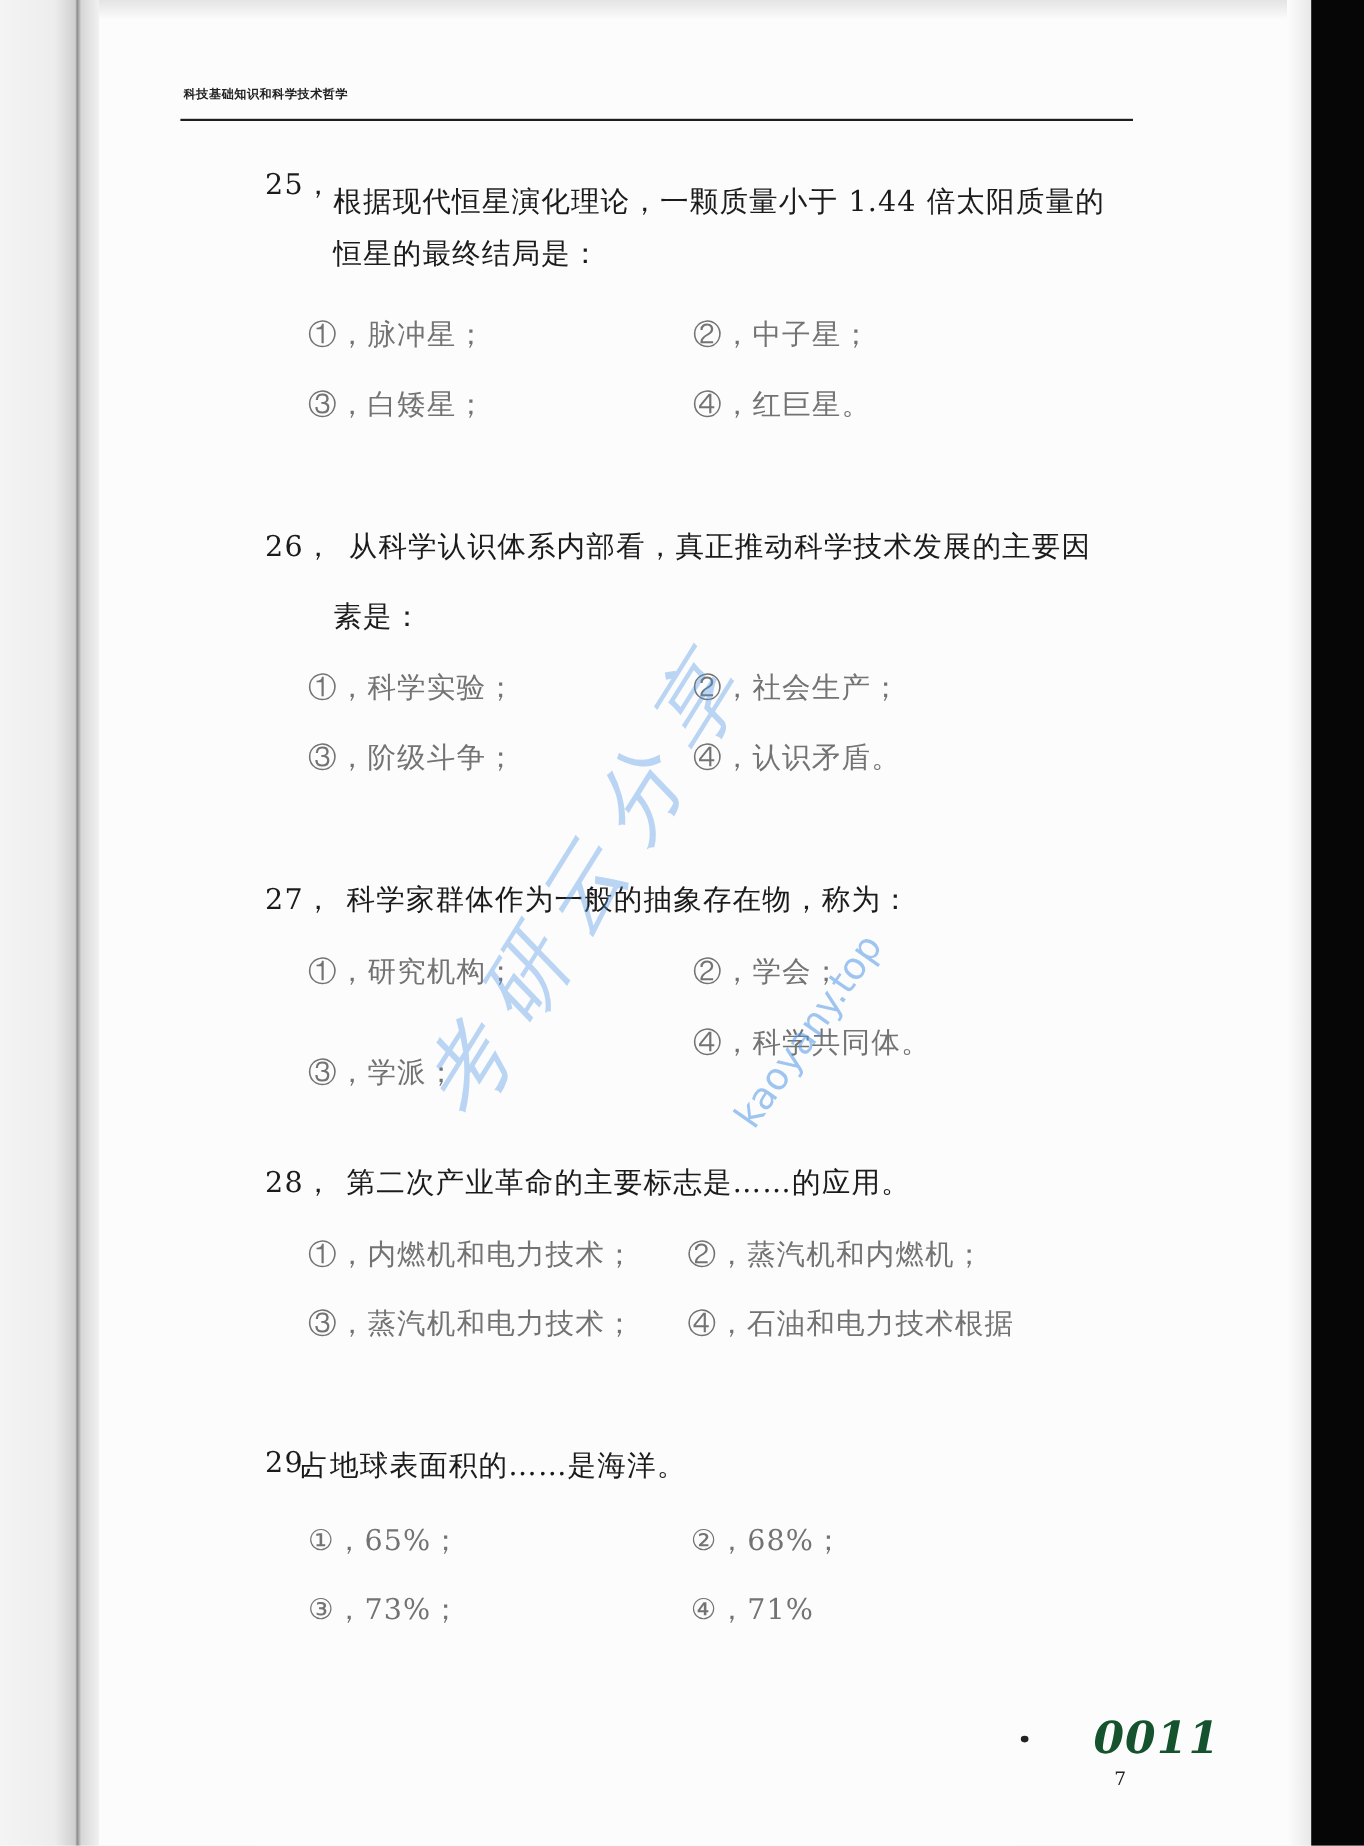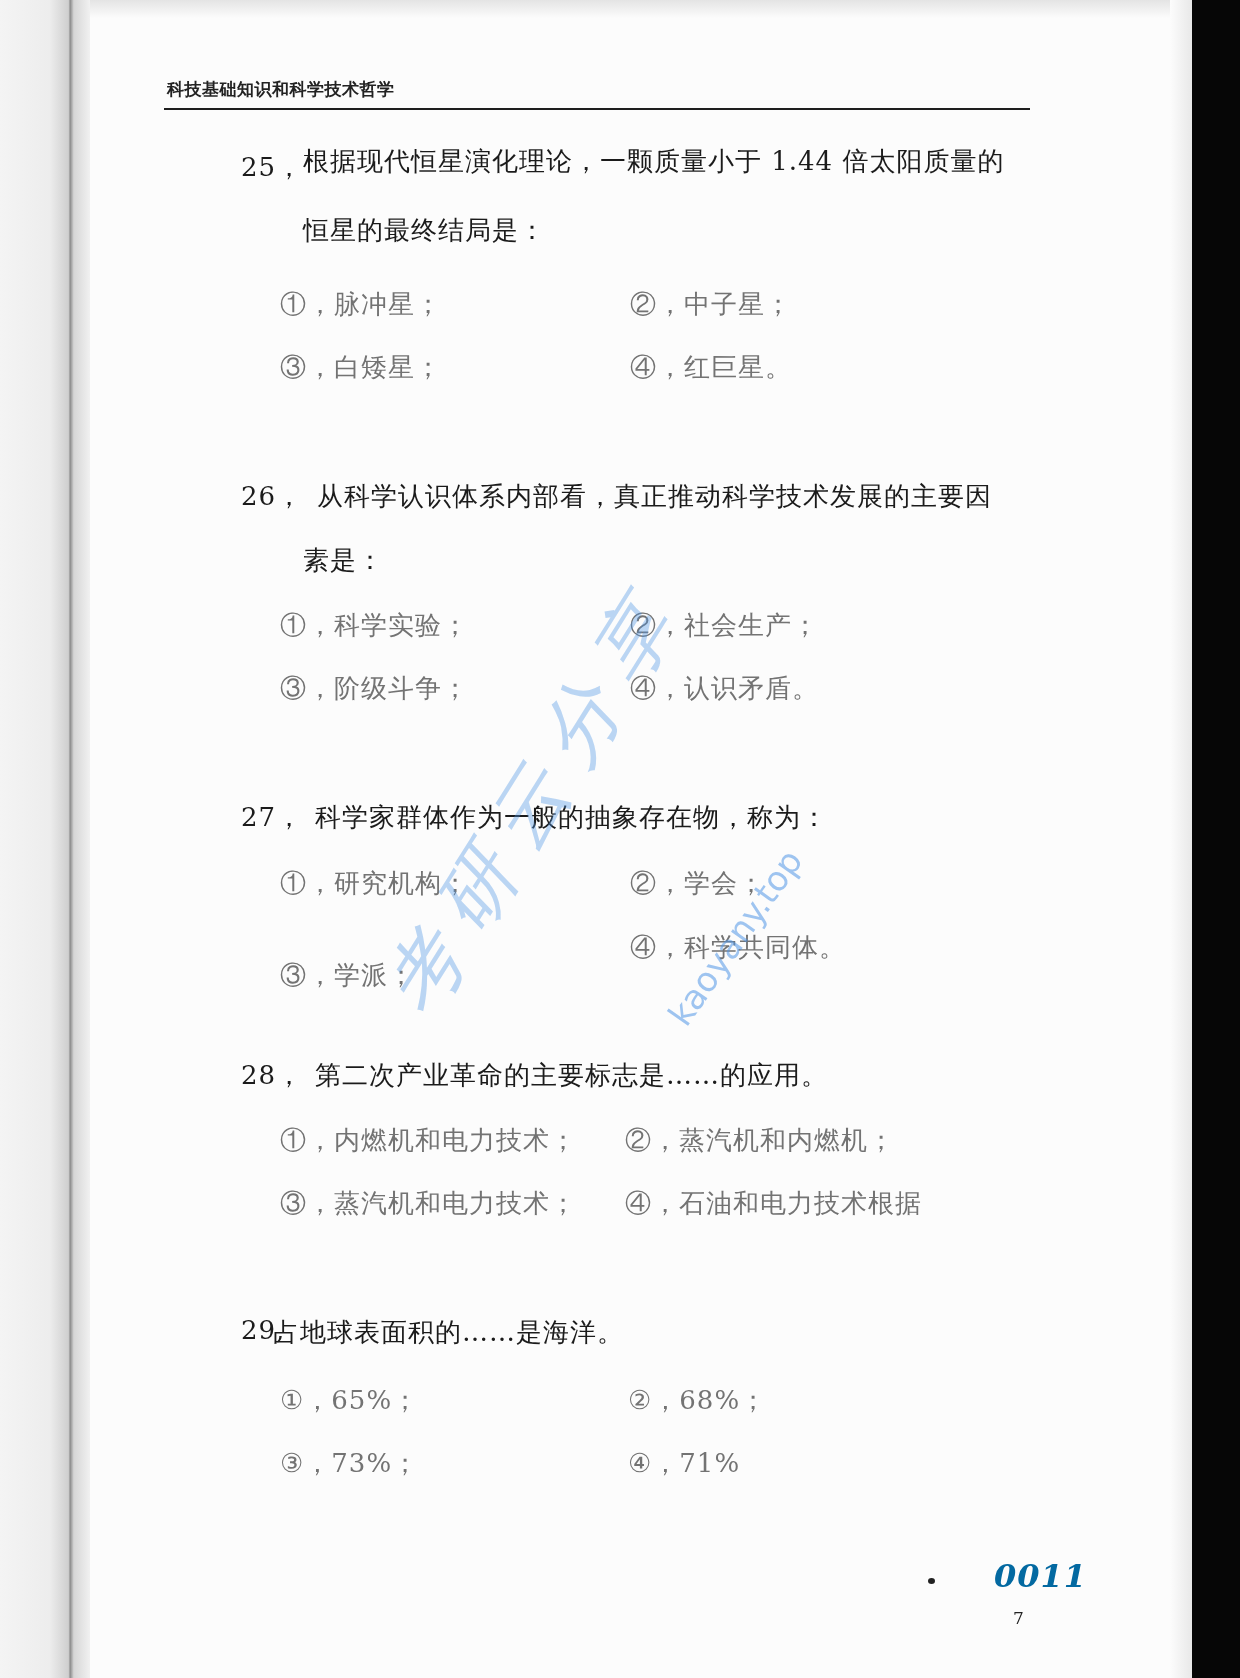--- a/index.html
+++ b/index.html
@@ -57,21 +57,21 @@
       width: 22px;
       height: 1678px;
       background: linear-gradient(to right, #fcfcfc, #e8e8e8);
     }
 
     
     .running-header {
       position: absolute;
       left: 167px;
       top: 78px;
-      font-size: 17px;
+      font-size: 11px;
       font-family: "DejaVu Sans", "Liberation Sans", sans-serif;
       font-weight: bold;
       letter-spacing: 0.5px;
       color: #222;
     }
     .header-rule {
       position: absolute;
       left: 164px;
       top: 108px;
       width: 866px;
@@ -130,25 +130,25 @@
       top: 1578px;
       width: 7px;
       height: 6px;
       border-radius: 50%;
       background: #222;
     }
     .stamp-number {
       position: absolute;
       left: 994px;
       top: 1557px;
-      font-size: 32px;
+      font-size: 40px;
       font-weight: bold;
       font-family: "DejaVu Serif", "Liberation Serif", serif;
       font-style: italic;
-      color: #0369a1;
+      color: #14532d;
       letter-spacing: 1px;
     }
     .page-number {
       position: absolute;
       left: 1013px;
       top: 1608px;
       font-size: 17px;
       color: #222;
     }
   </style>
@@ -159,21 +159,21 @@
 <div class="top-edge"></div>
 <div class="gutter-shadow"></div>
 <div class="scanner-edge-transition"></div>
 <div class="scanner-edge"></div>
 
 <div class="running-header">科技基础知识和科学技术哲学</div>
 <div class="header-rule"></div>
 
 <div>
   <div class="q-line" style="left:221px; top:150px;">25，</div>
-  <div class="q-line" style="left:283px; top:144px;">根据现代恒星演化理论，一颗质量小于 1.44 倍太阳质量的</div>
+  <div class="q-line" style="left:283px; top:166px;">根据现代恒星演化理论，一颗质量小于 1.44 倍太阳质量的</div>
   <div class="q-line" style="left:283px; top:213px;">恒星的最终结局是：</div>
   <div class="opt" style="left:280px; top:287px;">①，脉冲星；</div>
   <div class="opt" style="left:630px; top:287px;">②，中子星；</div>
   <div class="opt" style="left:280px; top:350px;">③，白矮星；</div>
   <div class="opt" style="left:630px; top:350px;text-align:right;">④，红巨星。</div>
 </div>
 
 <div>
   <div class="q-line" style="left:221px; top:479px;">26，</div>
   <div class="q-line" style="left:297px; top:479px;">从科学认识体系内部看，真正推动科学技术发展的主要因</div>

